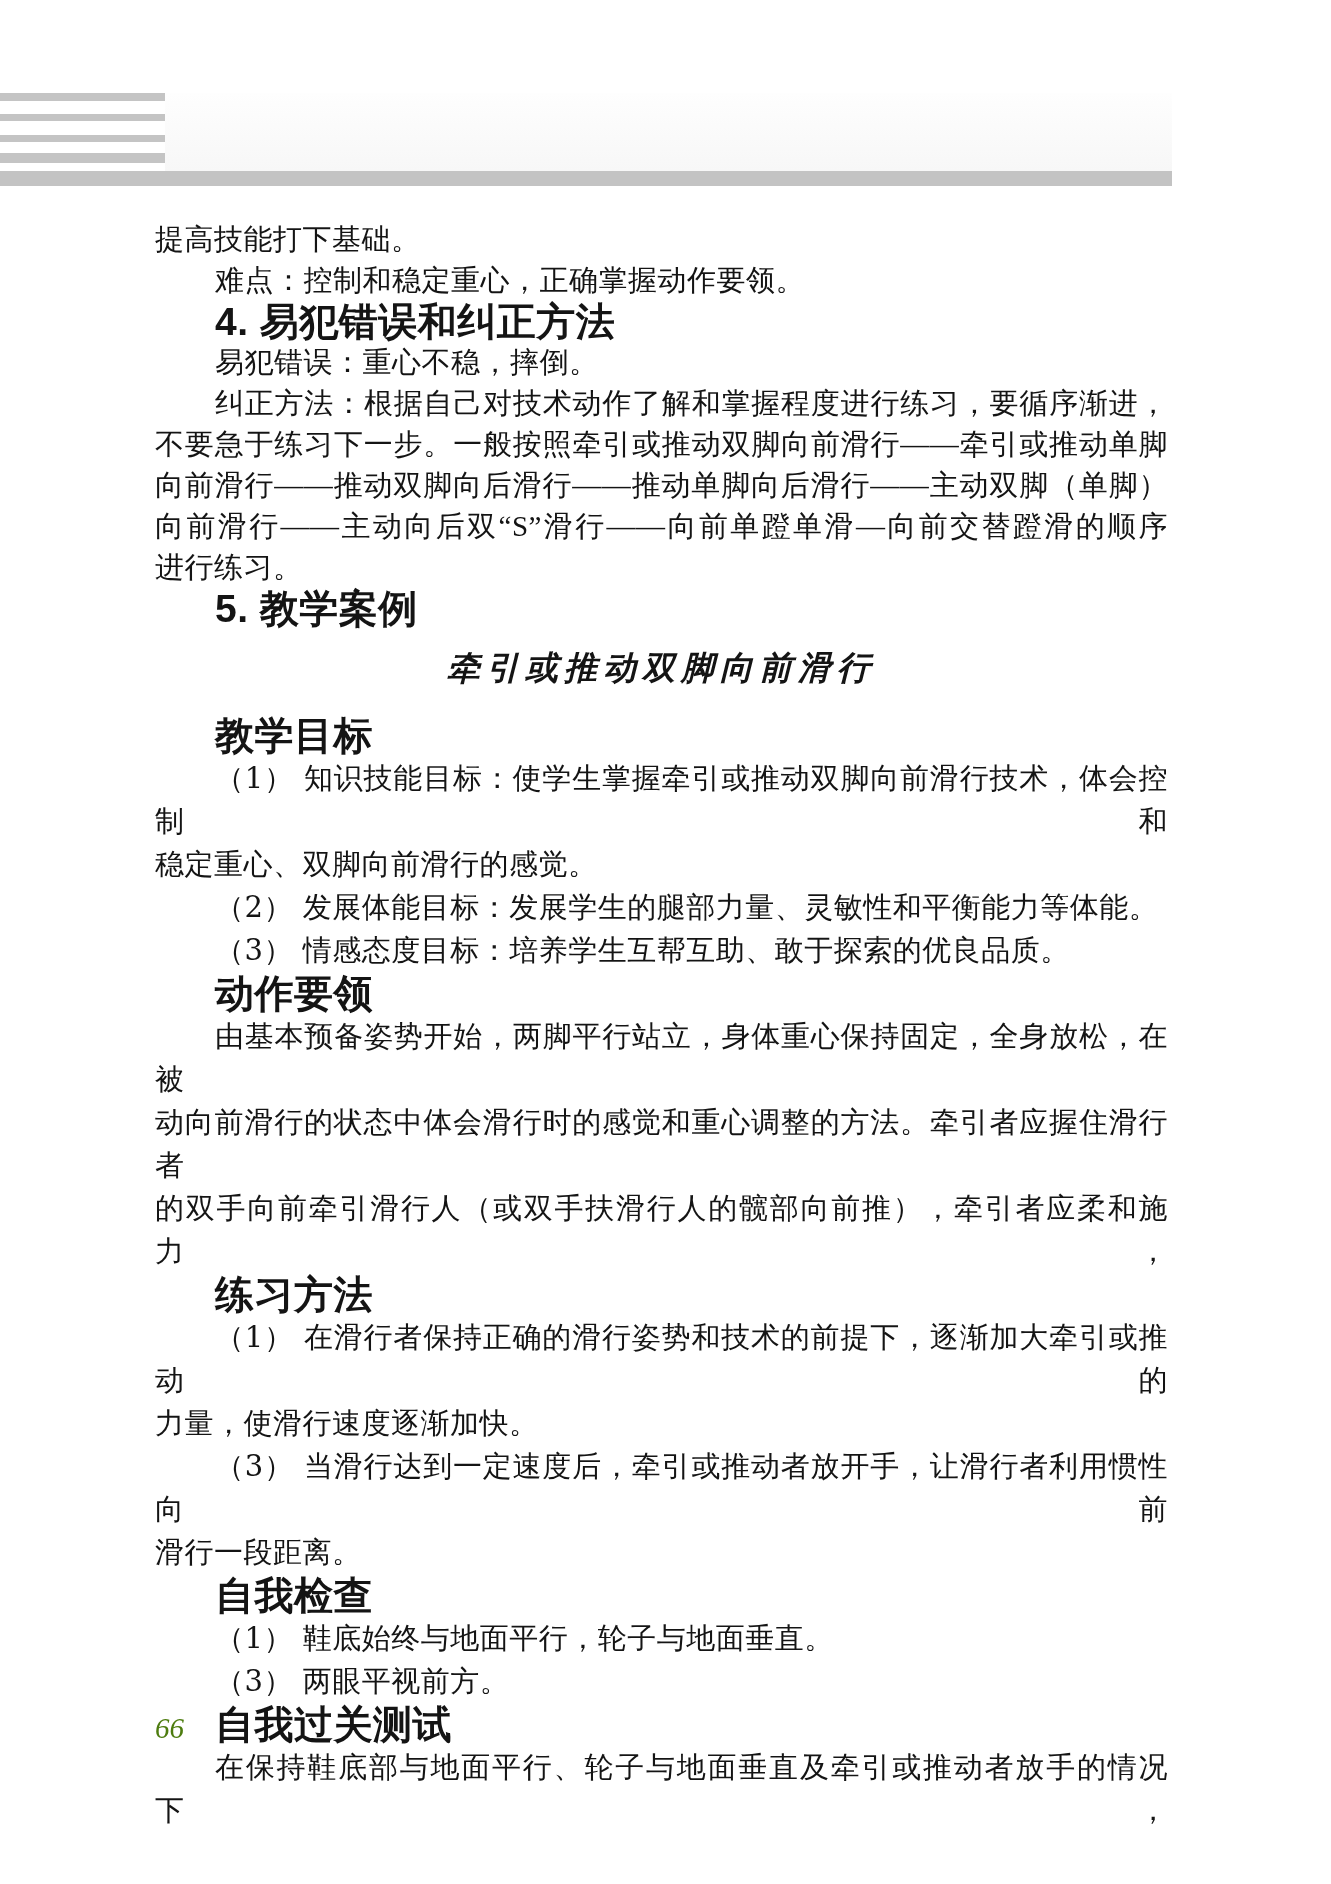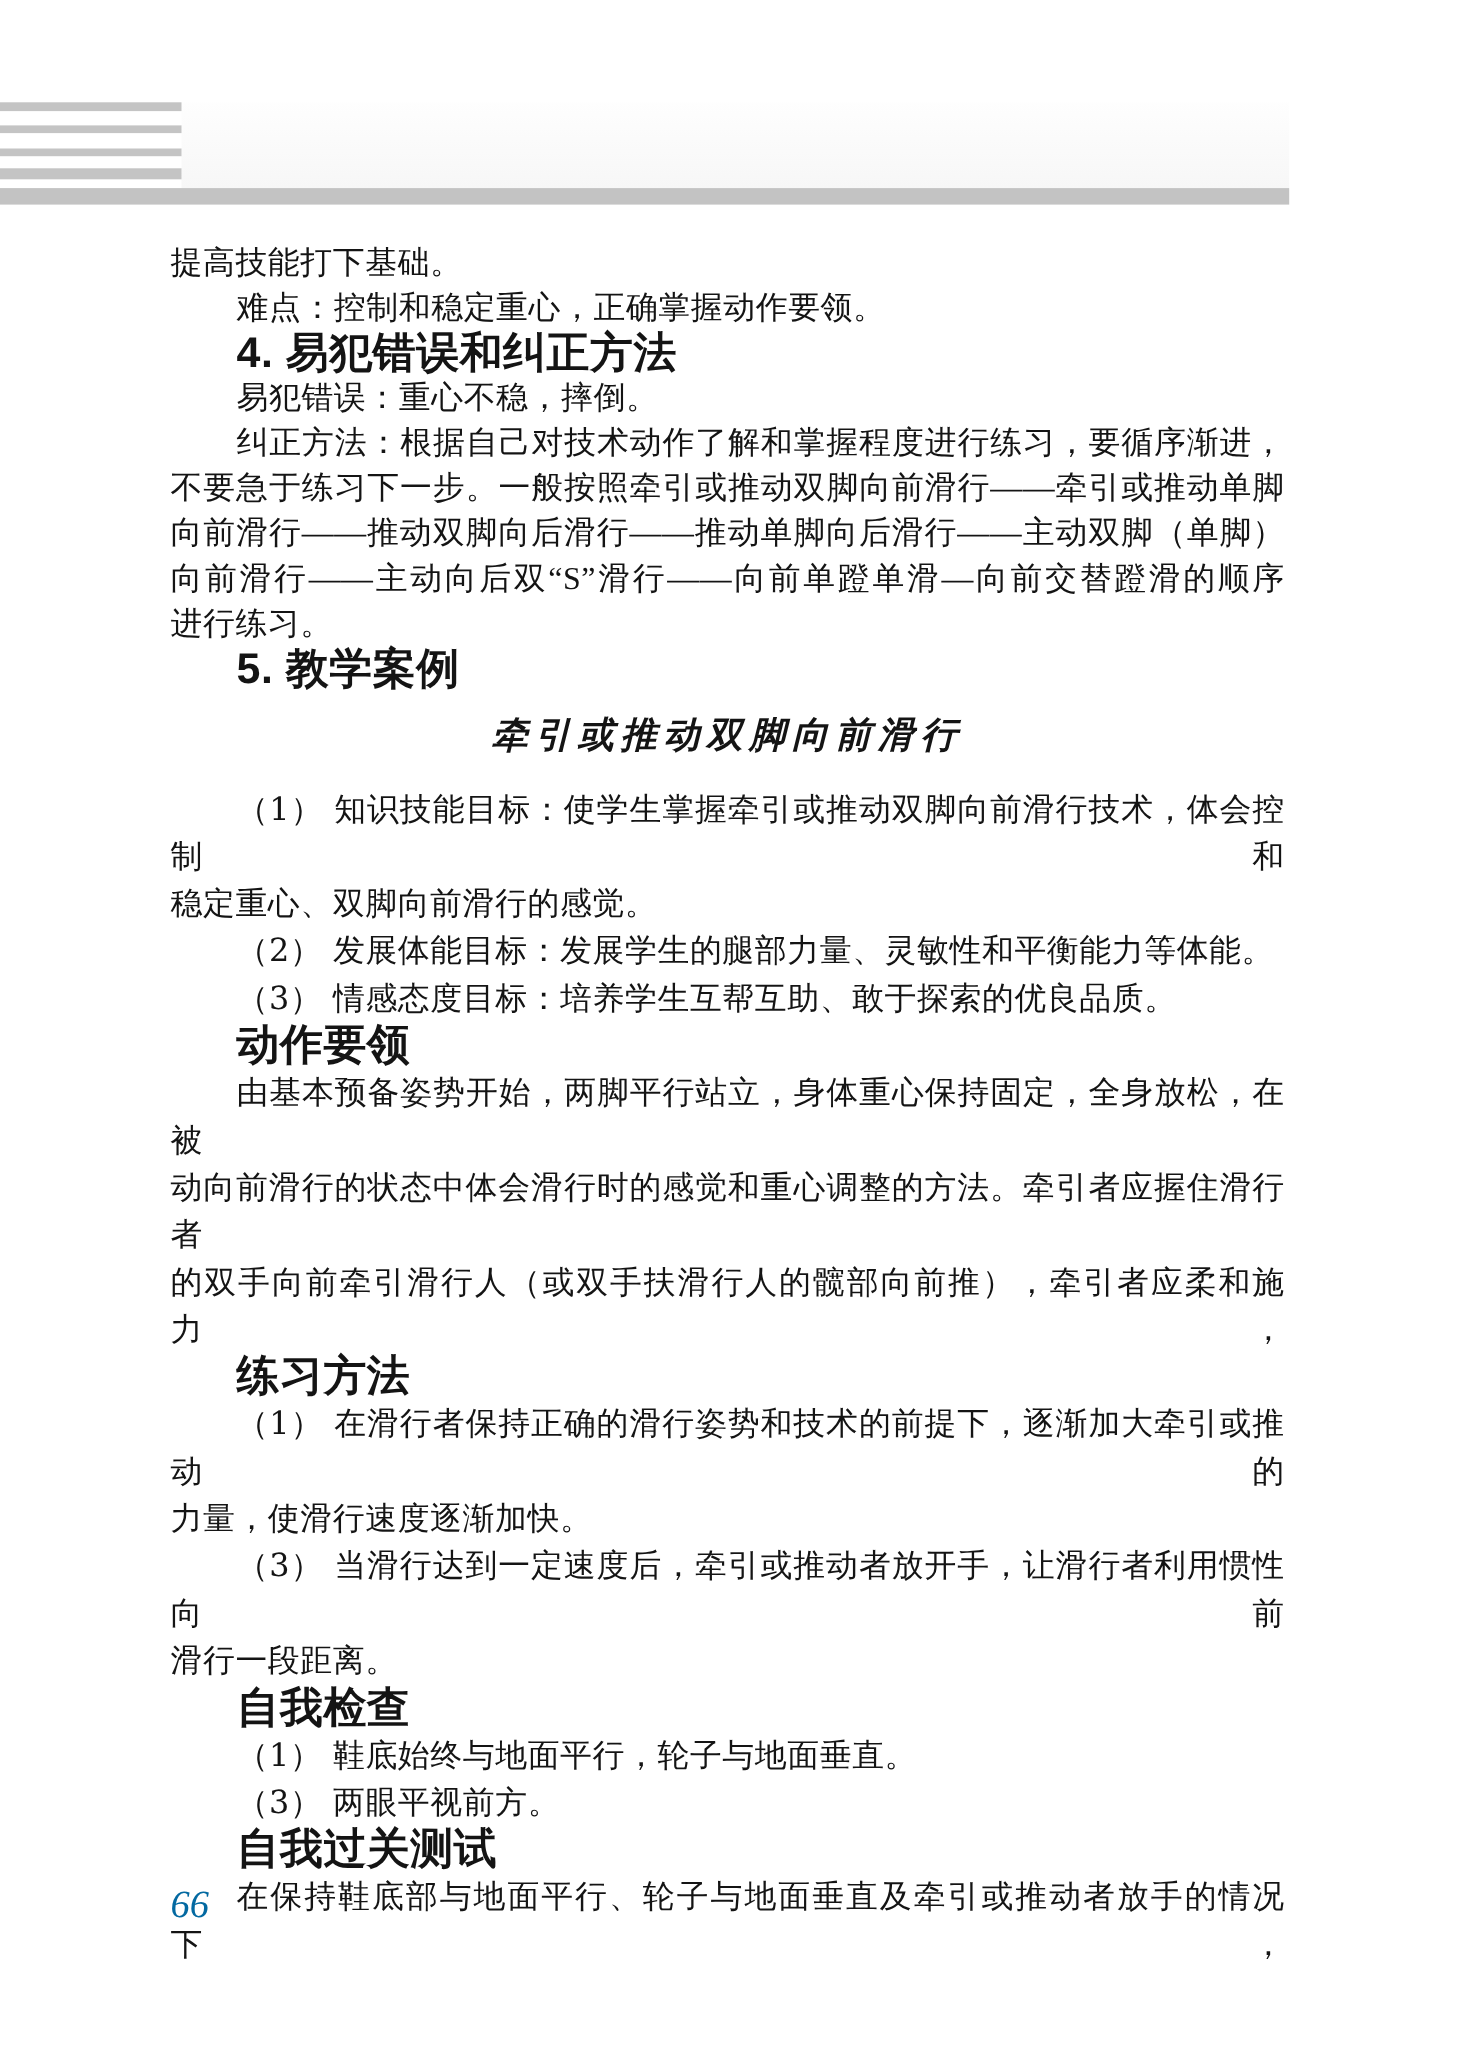--- a/index.html
+++ b/index.html
@@ -52,23 +52,23 @@
     font-size:33px;
     font-weight:bold;
     font-style:italic;
     text-align:center;
     letter-spacing:6px;
     font-family:"DejaVu Serif","Liberation Serif",serif;
   }
   .part2{margin-top:23px;}
   .page-number{
     position:absolute;left:155px;top:1712px;
-    font-size:35px;font-style:italic;
+    font-size:29px;font-style:italic;
     font-family:"Liberation Serif","DejaVu Serif",serif;
-    color:#0369a1;
+    color:#4d7c0f;
   }
 </style>
 </head>
 <body>
 
 <div class="hdr-panel"></div>
 <div class="hdr-bar b1"></div>
 <div class="hdr-bar b2"></div>
 <div class="hdr-bar b3"></div>
 <div class="hdr-bar b4"></div>
@@ -85,20 +85,21 @@
     <div class="ln song j">不要急于练习下一步。一般按照牵引或推动双脚向前滑行——牵引或推动单脚</div>
     <div class="ln song j">向前滑行——推动双脚向后滑行——推动单脚向后滑行——主动双脚（单脚）</div>
     <div class="ln song j">向前滑行——主动向后双“S”滑行——向前单蹬单滑—向前交替蹬滑的顺序</div>
     <div class="ln song">进行练习。</div>
     <div class="ln hei ind">5. 教学案例</div>
   </section>
 
   <div class="case-title">牵引或推动双脚向前滑行</div>
 
   <section class="part2">
+    <div class="ln hei ind">教学目标</div>
     <div class="ln kai ind j">（1） 知识技能目标：使学生掌握牵引或推动双脚向前滑行技术，体会控制和</div>
     <div class="ln kai">稳定重心、双脚向前滑行的感觉。</div>
     <div class="ln kai ind">（2） 发展体能目标：发展学生的腿部力量、灵敏性和平衡能力等体能。</div>
     <div class="ln kai ind">（3） 情感态度目标：培养学生互帮互助、敢于探索的优良品质。</div>
     <div class="ln hei ind">动作要领</div>
     <div class="ln kai ind j">由基本预备姿势开始，两脚平行站立，身体重心保持固定，全身放松，在被</div>
     <div class="ln kai j">动向前滑行的状态中体会滑行时的感觉和重心调整的方法。牵引者应握住滑行者</div>
     <div class="ln kai j">的双手向前牵引滑行人（或双手扶滑行人的髋部向前推），牵引者应柔和施力，</div>
     <div class="ln hei ind">练习方法</div>
     <div class="ln kai ind j">（1） 在滑行者保持正确的滑行姿势和技术的前提下，逐渐加大牵引或推动的</div>

